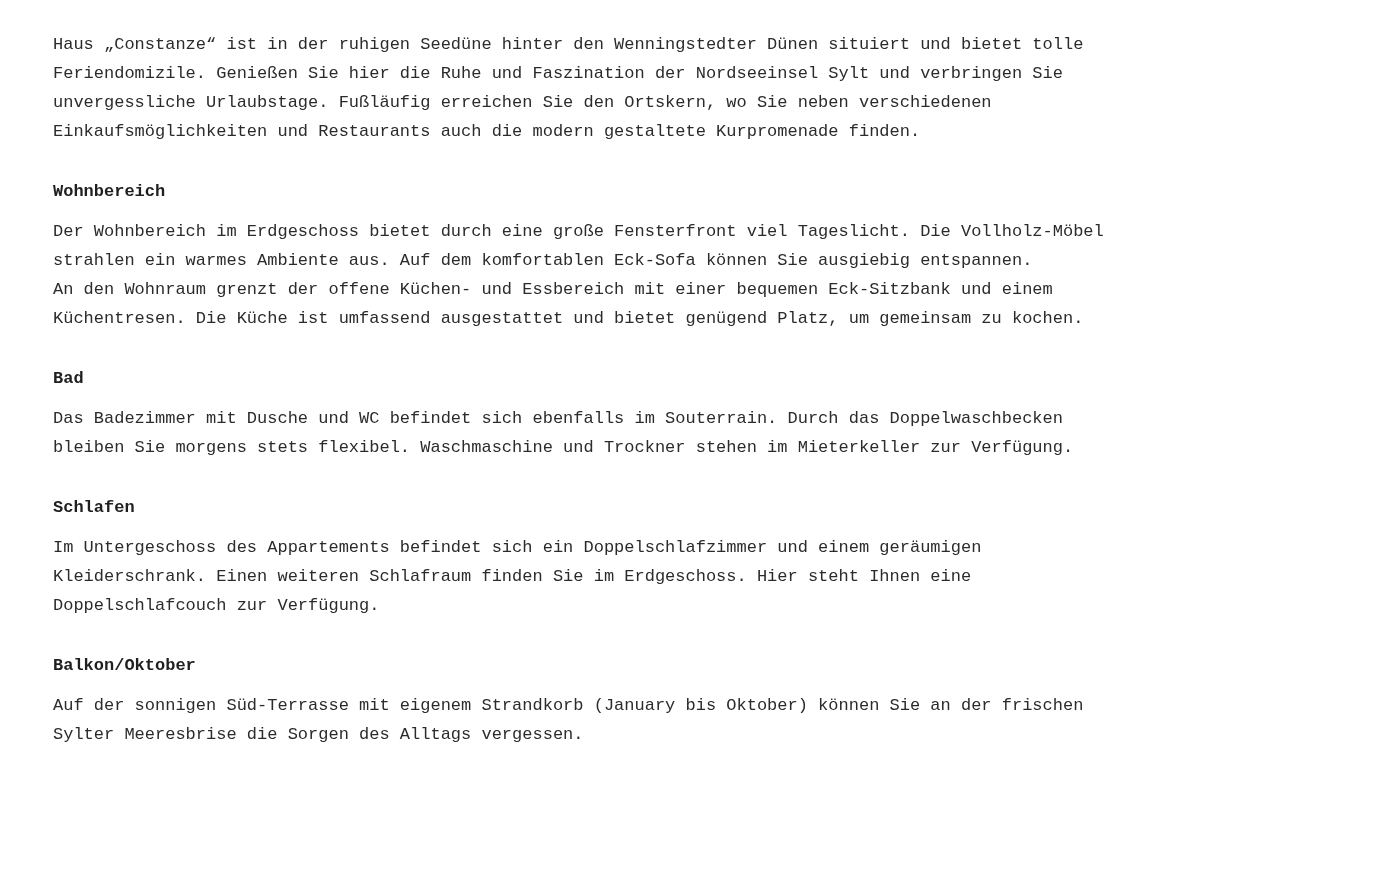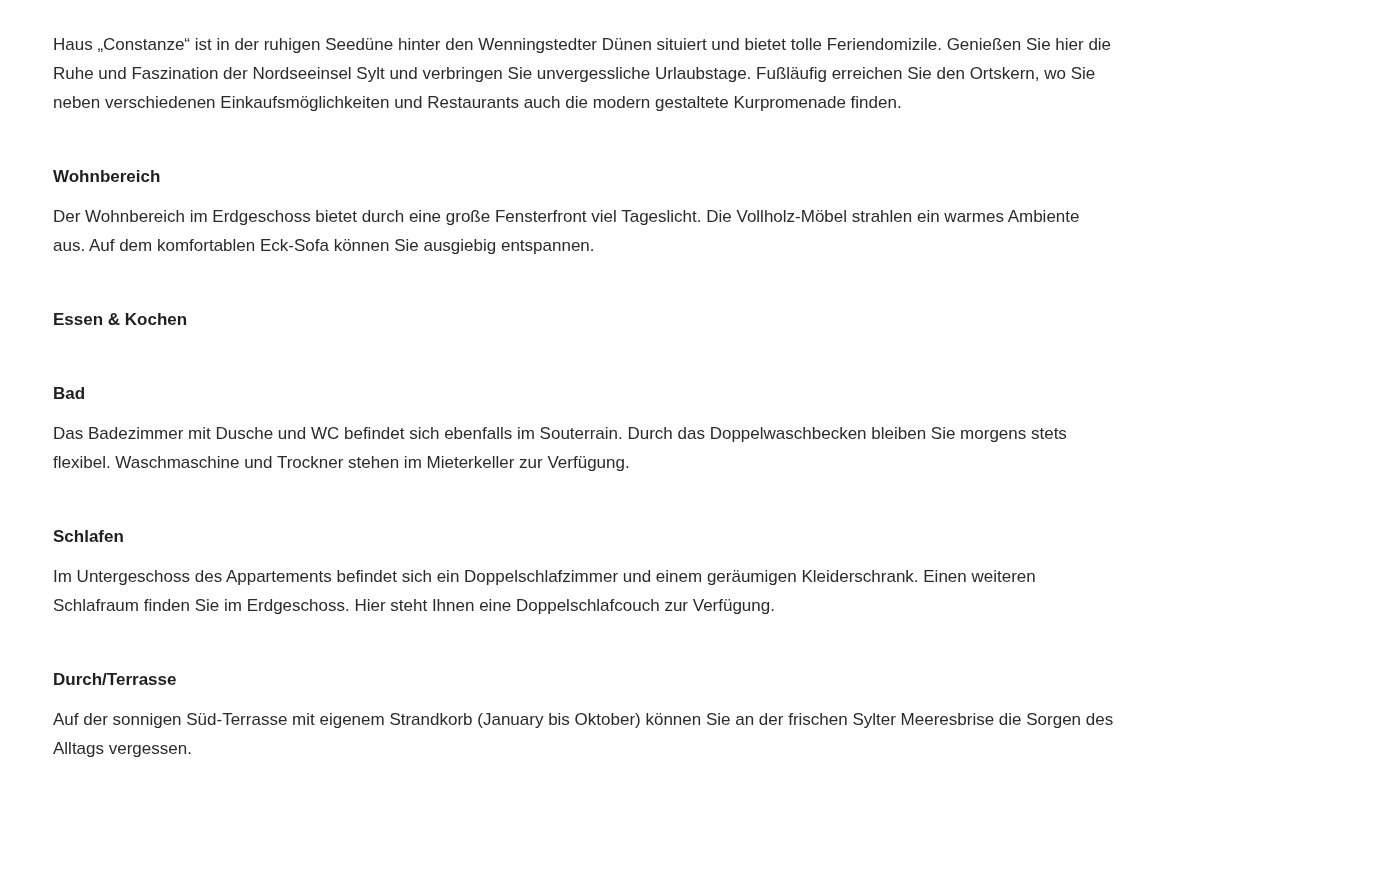--- a/index.html
+++ b/index.html
@@ -6,67 +6,67 @@
     margin: 0;
     padding: 0;
     background: #ffffff;
   }
   .page {
     width: 1164px;
     height: 889px;
     box-sizing: border-box;
     background: #ffffff;
     padding: 30px 50px 0 53px;
-    font-family: Liberation Sans, sans-serif;
+    font-family: Liberation Mono, monospace;
     color: #2b2b2b;
     overflow: hidden;
   }
   .doc-body {
     max-width: 1300px;
   }
   p.body-text {
     font-size: 17px;
     line-height: 29px;
     margin: 0;
     font-weight: 400;
   }
   h2.section-heading {
     font-size: 17px;
     line-height: 29px;
-    margin: 45px 0 11px 0;
+    margin: 31px 0 11px 0;
     font-weight: 700;
     color: #1f1f1f;
   }
 </style>
 </head>
 <body>
 
 <div class="page">
   <div class="doc-body">
 
     <p class="body-text">Haus „Constanze“ ist in der ruhigen Seedüne hinter den Wenningstedter Dünen situiert und bietet tolle Feriendomizile. Genießen Sie hier die Ruhe und Faszination der Nordseeinsel Sylt und verbringen Sie unvergessliche Urlaubstage. Fußläufig erreichen Sie den Ortskern, wo Sie neben verschiedenen Einkaufsmöglichkeiten und Restaurants auch die modern gestaltete Kurpromenade finden.</p>
 
     <section>
       <h2 class="section-heading">Wohnbereich</h2>
       <p class="body-text">Der Wohnbereich im Erdgeschoss bietet durch eine große Fensterfront viel Tageslicht. Die Vollholz-Möbel strahlen ein warmes Ambiente aus. Auf dem komfortablen Eck-Sofa können Sie ausgiebig entspannen.</p>
     </section>
 
     <section>
-      <h2 class="section-heading">Essen &amp; Kochen</h2>
+      <p class="body-text">An den Wohnraum grenzt der offene Küchen- und Essbereich mit einer bequemen Eck-Sitzbank und einem Küchentresen. Die Küche ist umfassend ausgestattet und bietet genügend Platz, um gemeinsam zu kochen.</p>
     </section>
 
     <section>
       <h2 class="section-heading">Bad</h2>
       <p class="body-text">Das Badezimmer mit Dusche und WC befindet sich ebenfalls im Souterrain. Durch das Doppelwaschbecken bleiben Sie morgens stets flexibel. Waschmaschine und Trockner stehen im Mieterkeller zur Verfügung.</p>
     </section>
 
     <section>
       <h2 class="section-heading">Schlafen</h2>
       <p class="body-text">Im Untergeschoss des Appartements befindet sich ein Doppelschlafzimmer und einem geräumigen Kleiderschrank. Einen weiteren Schlafraum finden Sie im Erdgeschoss. Hier steht Ihnen eine Doppelschlafcouch zur Verfügung.</p>
     </section>
 
     <section>
-      <h2 class="section-heading">Durch/Terrasse</h2>
+      <h2 class="section-heading">Balkon/Oktober</h2>
       <p class="body-text">Auf der sonnigen Süd-Terrasse mit eigenem Strandkorb (January bis Oktober) können Sie an der frischen Sylter Meeresbrise die Sorgen des Alltags vergessen.</p>
     </section>
 
   </div>
 </div>
 
 </body></html>

